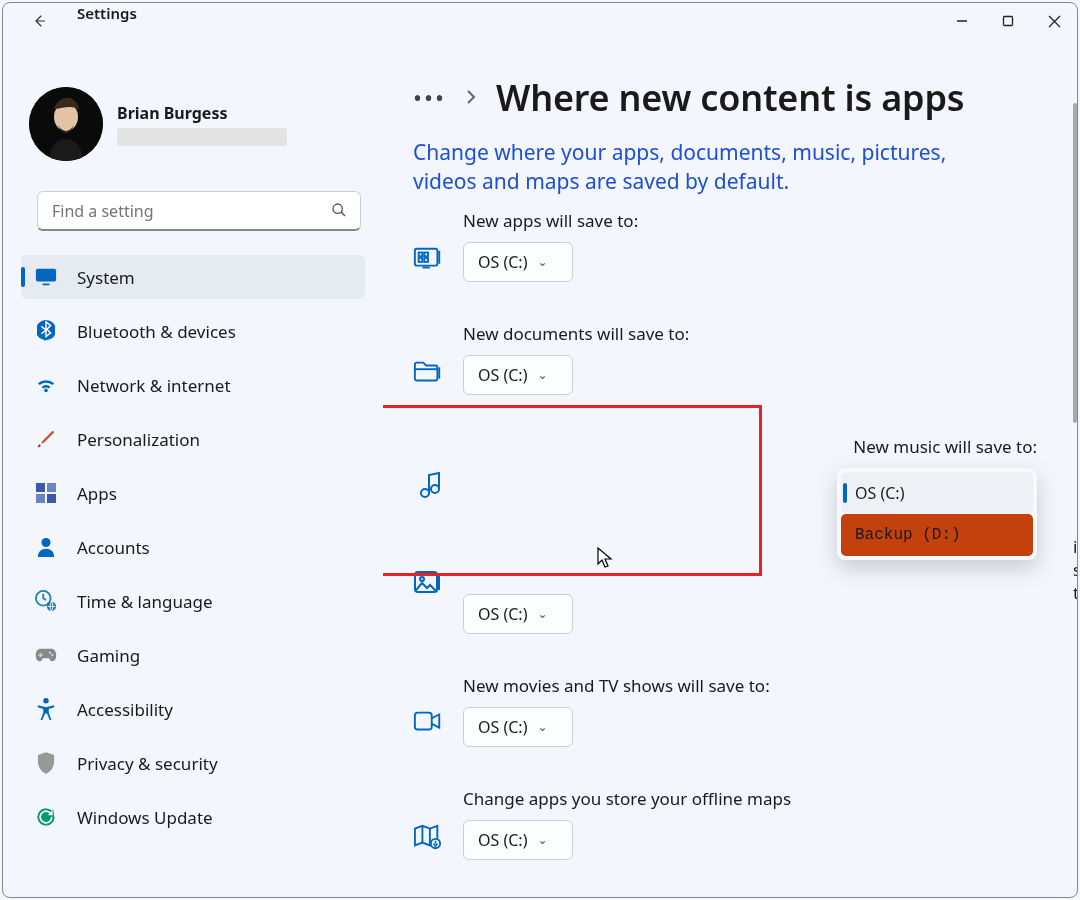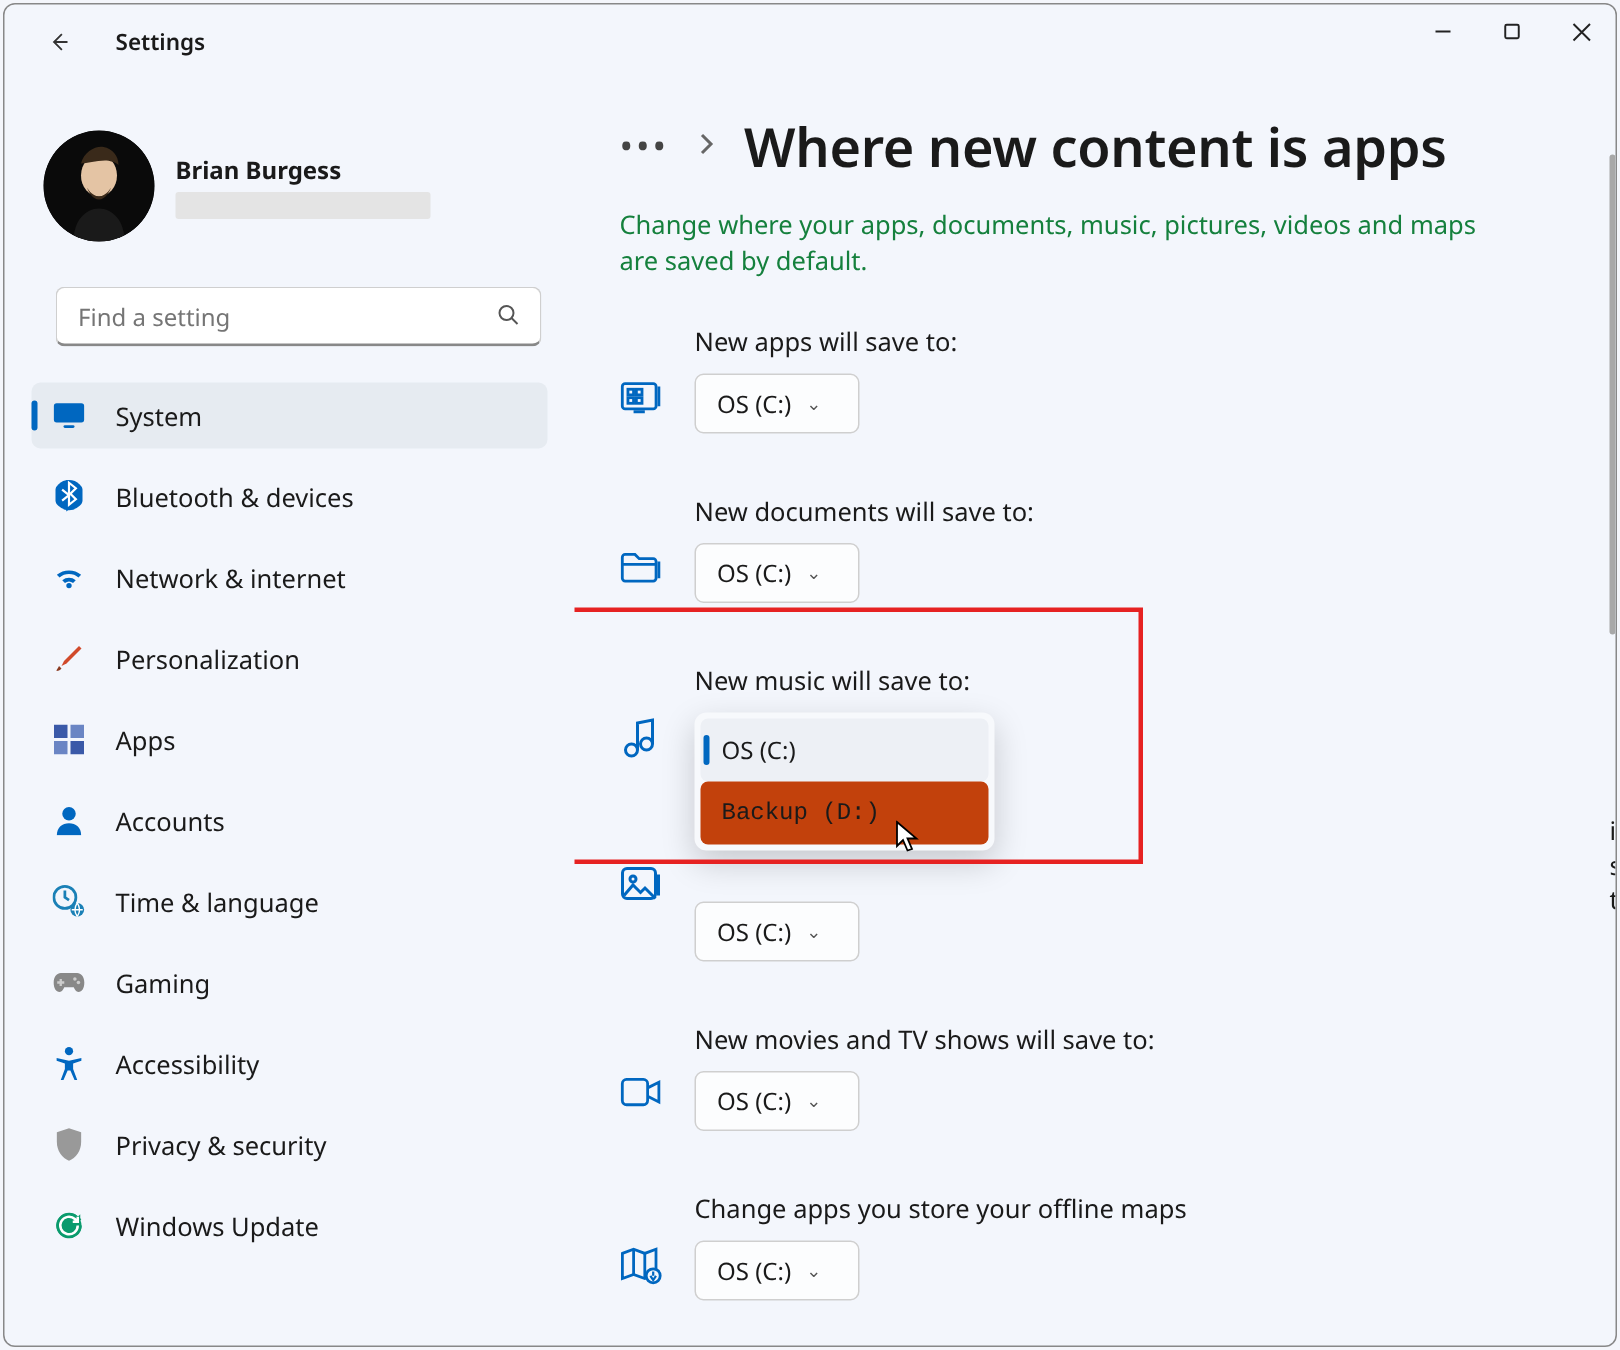--- a/index.html
+++ b/index.html
@@ -18,21 +18,20 @@
     margin: 2px;
     background: #f3f6fc;
     border: 1px solid #888;
     border-radius: 8px;
     position: relative;
     overflow: hidden;
   }
   .titlebar {
     height: 50px;
     display: flex;
-    align-items: center;
     padding: 0 10px;
     position: relative;
   }
   .back-icon {
     width: 36px; height: 36px;
     display: flex; align-items: center; justify-content: center;
     font-size: 18px;
     color: #333;
     cursor: pointer;
     border-radius: 4px;
@@ -148,24 +147,24 @@
     margin-bottom: 16px;
   }
   .bc-dots { font-size: 24px; letter-spacing: 2px; color: #444; cursor: pointer; }
   .bc-chevron { font-size: 18px; color: #666; }
   .page-heading {
     font-size: 36px;
     font-weight: 600;
     letter-spacing: -0.2px;
   }
   .page-desc {
-    font-size: 17px;
-    color: #15803d;
+    font-size: 21px;
+    color: #1d4ed8;
     line-height: 1.4;
-    margin-bottom: 30px;
+    margin-bottom: 12px;
     max-width: 590px;
   }
   .setting-row {
     display: flex;
     gap: 18px;
     margin-bottom: 40px;
   }
   .setting-icon {
     width: 32px; height: 32px;
     color: #0067c0;
@@ -458,21 +457,21 @@
         </span>
         <div class="setting-body">
           <div class="setting-label">New documents will save to:</div>
           <div class="select-box">
             <span>OS (C:)</span>
             <span class="select-chevron">⌄</span>
           </div>
         </div>
       </div>
 
-      <div class="setting-row" style="margin-bottom:30px; position:relative;">
+      <div class="setting-row" style="margin-bottom:30px; position:relative;text-align:right;">
         <span class="setting-icon">
           <svg width="28" height="30" viewBox="0 0 28 30" fill="none" stroke="#0067c0" stroke-width="2">
               <path d="M12 22V4l10-2v16"></path>
               <circle cx="8" cy="22" r="4"></circle>
               <circle cx="18" cy="18" r="4"></circle>
             </svg>
         </span>
         <div class="setting-body">
           <div class="setting-label">New music will save to:</div>
           <div class="dropdown-open">

